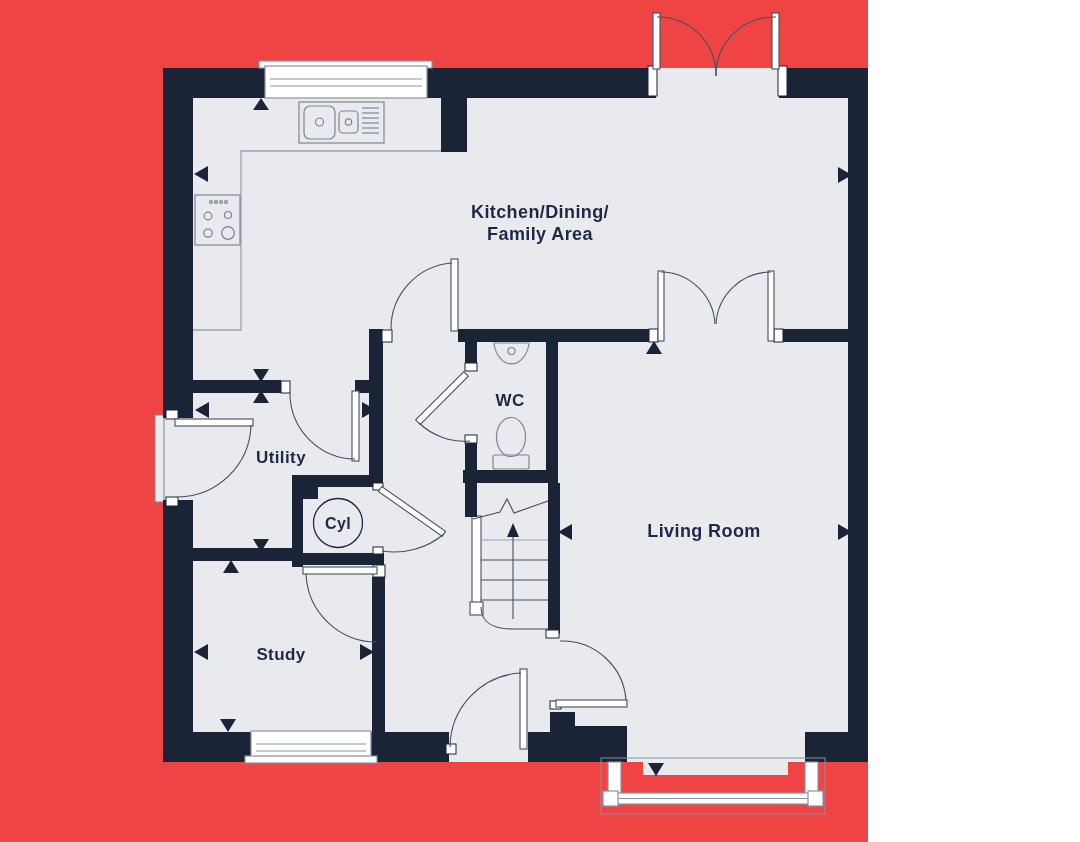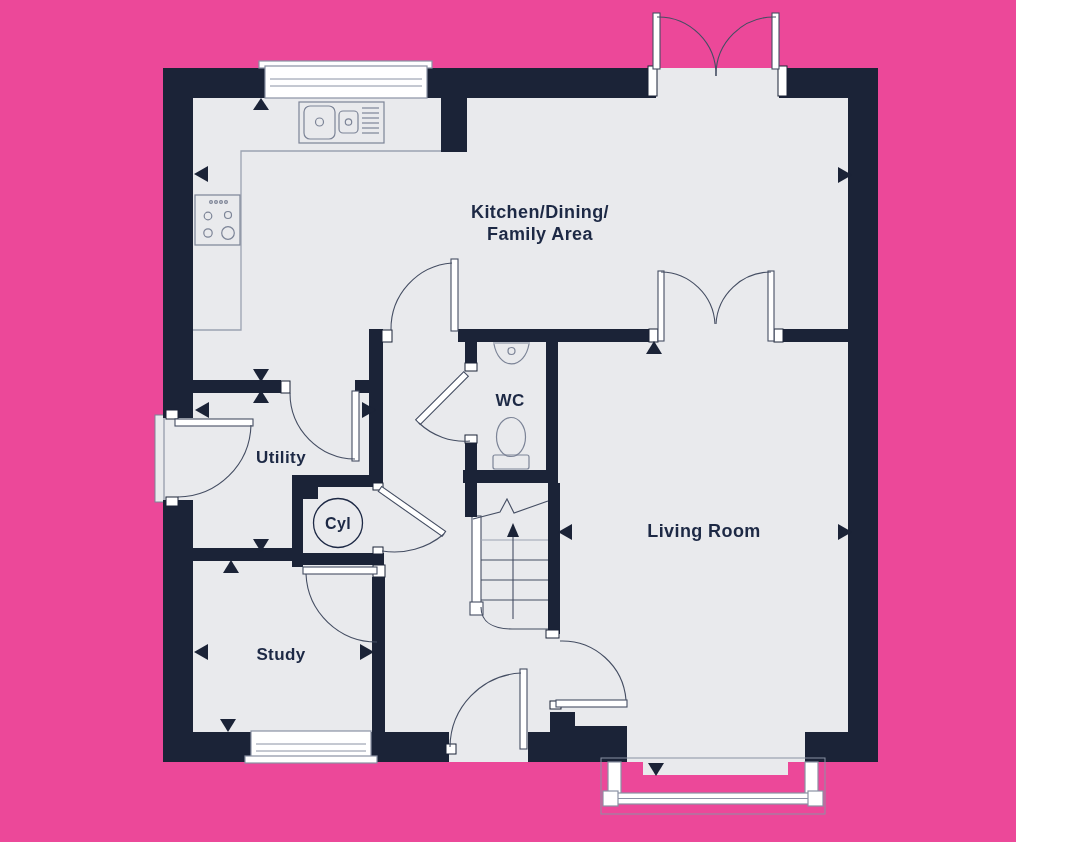--- a/index.html
+++ b/index.html
@@ -1,16 +1,16 @@
 <!DOCTYPE html>
 <html style="--wall: #1b2337; --floor: #e9eaed; --door_line: #454e63; --fixture_line: #7c8497; --counter_line: #9ba2b1; --window_frame: #8a92a4; --label: #1d2945;"><head>
 <meta charset="utf-8">
 <style>
   html,body{margin:0;padding:0;background:#ffffff;}
-  .plan-wrap{position:relative;width:1016px;height:842px;background:#ec4899;overflow:hidden;}
+  .plan-wrap{position:relative;width:868px;height:842px;background:#ef4444;overflow:hidden;}
   svg{display:block;}
   .floor{fill:var(--floor);}
   .recess{fill:var(--floor);stroke:var(--fixture_line);stroke-width:1;}
   .wall{fill:var(--wall);}
   .jamb{fill:#ffffff;stroke:var(--wall);stroke-width:1;}
   .leaf{fill:#ffffff;stroke:var(--door_line);stroke-width:1.1;}
   .arc{fill:none;stroke:var(--door_line);stroke-width:1.1;}
   .fixture{fill:none;stroke:var(--fixture_line);stroke-width:1.2;}
   .counter{fill:none;stroke:var(--counter_line);stroke-width:1.3;}
   .win{fill:#ffffff;stroke:var(--window_frame);stroke-width:1.2;}

